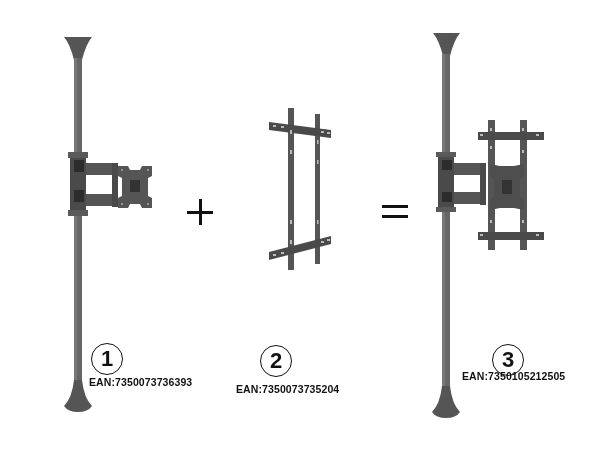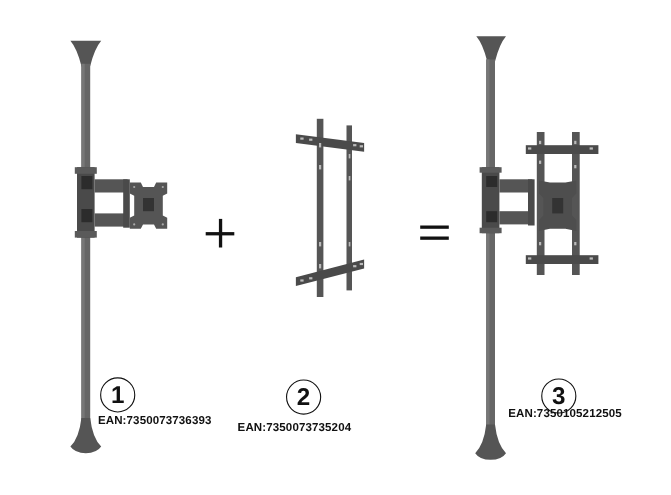--- a/index.html
+++ b/index.html
@@ -77,21 +77,21 @@
       <rect x="18" y="154" width="3" height="2"></rect>
         <rect x="26" y="152" width="3" height="2"></rect>
         <rect x="66" y="141" width="3" height="2"></rect>
         <rect x="72" y="139" width="3" height="2"></rect>
     </g>
   </svg>
 </div>
 <div class="badge" style="left:260px;top:345px;">
   <span>2</span>
 </div>
-<div class="ean" style="left:216px;top:383px;">EAN:7350073735204</div>
+<div class="ean" style="left:236px;top:383px;">EAN:7350073735204</div>
 
 <div class="abs" style="left:382px;top:204px;width:26px;height:16px;">
   <div class="op-plus-h" style="left:0;top:1px;width:26px;height:2.5px;"></div>
   <div class="op-plus-h" style="left:0;top:11px;width:26px;height:2.5px;"></div>
 </div>
 
 <div class="abs" style="left:420px;top:0;width:160px;height:450px;">
   <svg width="160" height="450" viewBox="0 0 160 450">
 
     <path d="M13,33 L40,33 Q34,40 30,56 L29,58 L24,58 L23,56 Q19,40 13,33 Z" fill="#555"></path>

